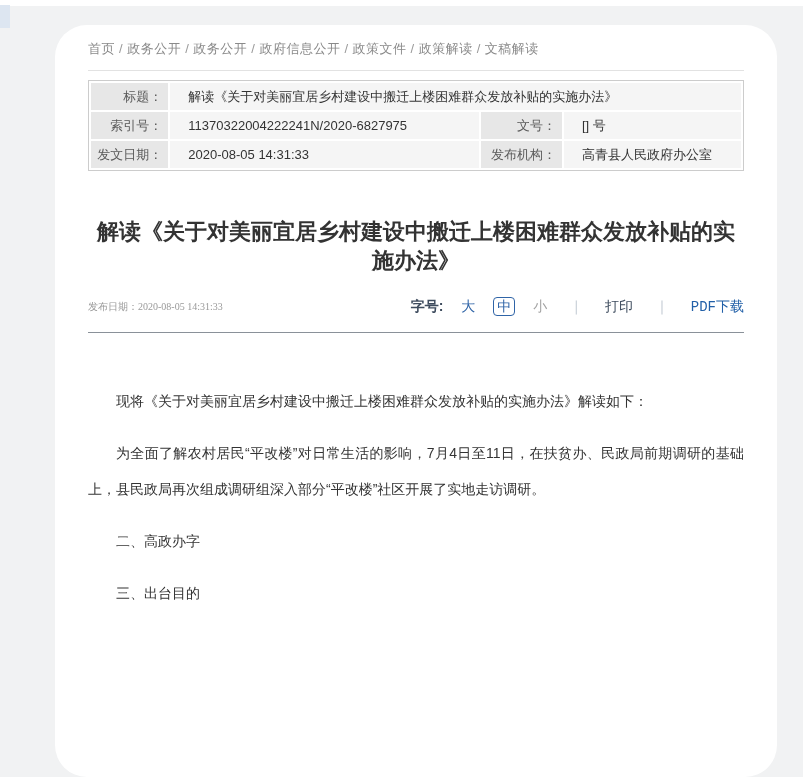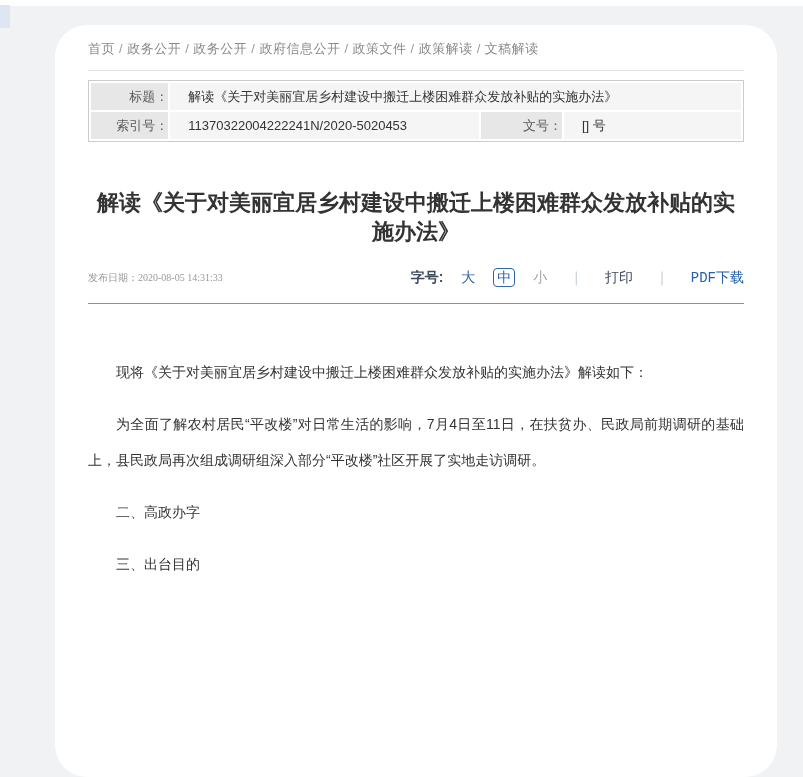--- a/index.html
+++ b/index.html
@@ -24,21 +24,21 @@
   .bc-sep { color: #9a9a9a; margin: 0 4px; }
   .bc-line { border: none; border-top: 1px solid #e2e2e2; margin: 12px 0 0 0; }
 
   
   table.meta {
     width: 100%; margin-top: 9px;
     border-collapse: separate; border-spacing: 2px;
     border: 1px solid #cccccc; background: #ffffff;
     font-size: 13px;
   }
-  table.meta td { height: 27px; padding: 2px 0; }
+  table.meta td { height: 27px; padding: 2px 6px; }
   table.meta td.lbl { background: #e7e7e7; color: #5a5a5a; text-align: right; white-space: nowrap; }
   table.meta td.val { background: #f5f5f5; color: #333333; text-align: left; padding-left: 18px; }
 
   
   h1.doc-title {
     margin: 47px 0 0 0; text-align: center;
     font-size: 22px; font-weight: bold; color: #333333; line-height: 1.3;
   }
   .meta-row { margin-top: 22px; display: flex; justify-content: space-between; align-items: center; }
   .pub-date { color: #999999; font-size: 10px; font-family: Liberation Serif, serif; }
@@ -78,23 +78,29 @@
         <col style="width:12.5%">
         <col style="width:27.5%">
     </colgroup>
     <tbody>
         <tr>
           <td class="lbl">标题：</td>
           <td class="val" colspan="3">解读《关于对美丽宜居乡村建设中搬迁上楼困难群众发放补贴的实施办法》</td>
         </tr>
         <tr>
           <td class="lbl">索引号：</td>
-          <td class="val">11370322004222241N/2020-5020453</td>
+          <td class="val">11370322004222241N/2020-6827975</td>
           <td class="lbl">文号：</td>
           <td class="val">[] 号</td>
+        </tr>
+        <tr>
+          <td class="lbl">发文日期：</td>
+          <td class="val">2020-08-05 14:31:33</td>
+          <td class="lbl">发布机构：</td>
+          <td class="val">高青县人民政府办公室</td>
         </tr>
       </tbody>
   </table>
 
   <h1 class="doc-title">解读《关于对美丽宜居乡村建设中搬迁上楼困难群众发放补贴的实施办法》</h1>
 
   <div class="meta-row">
     <span class="pub-date">发布日期：2020-08-05 14:31:33</span>
     <span class="tools">
       <span class="fs-label">字号:</span>

